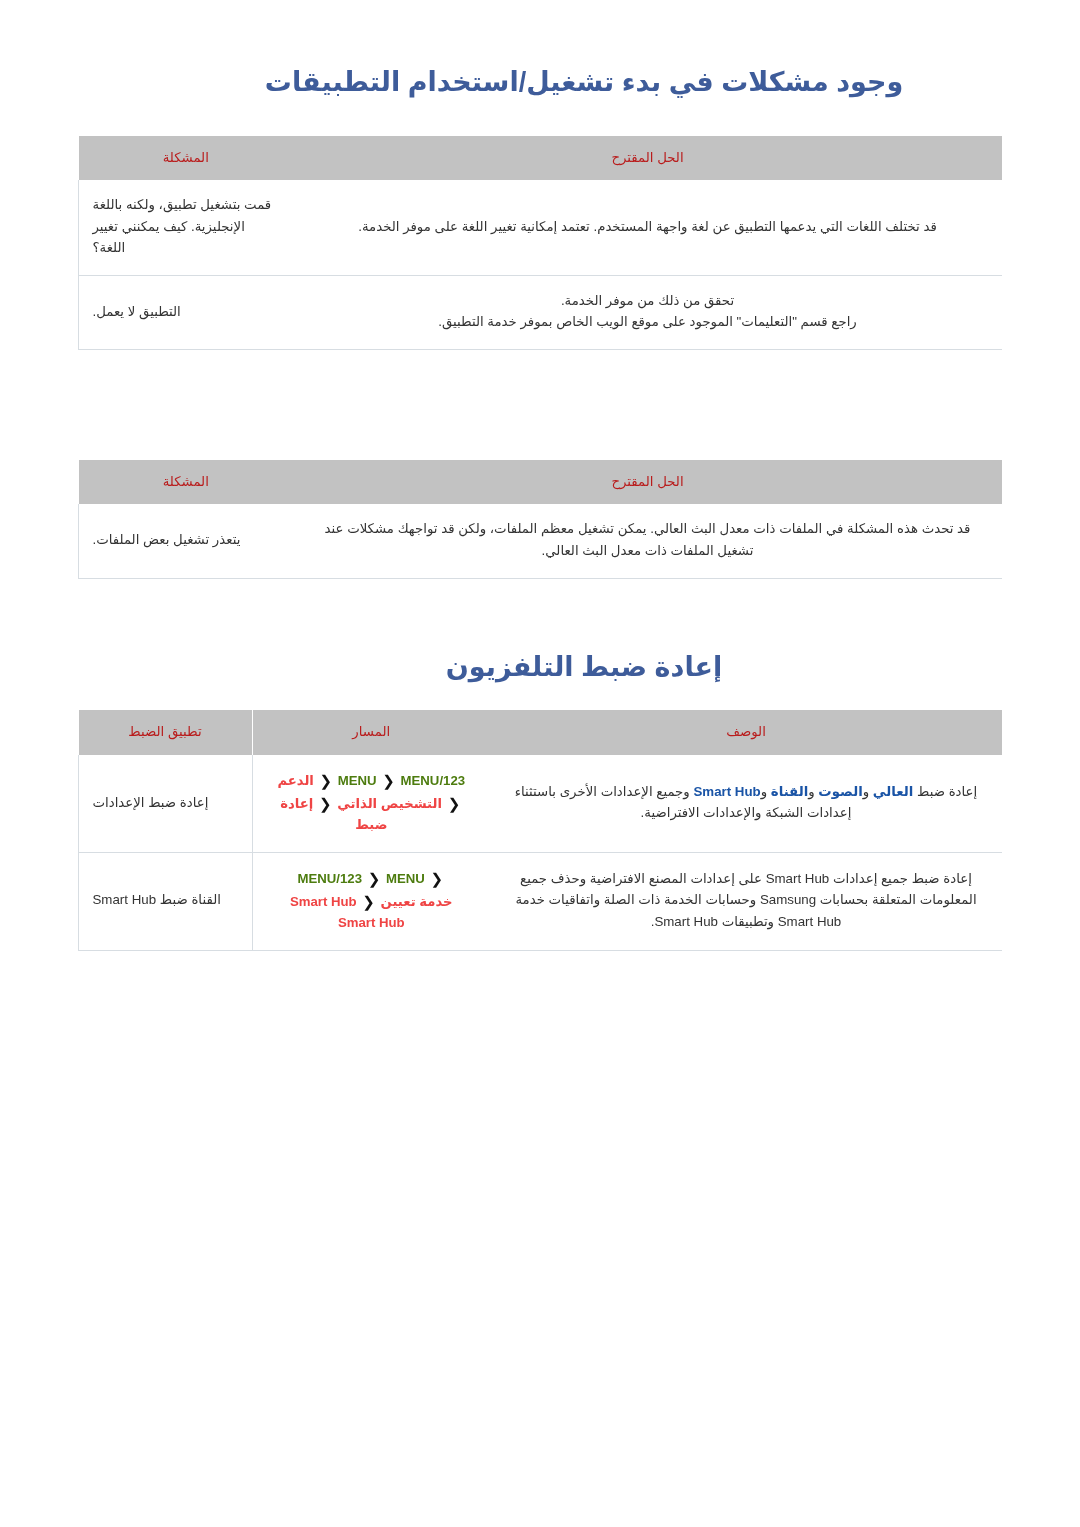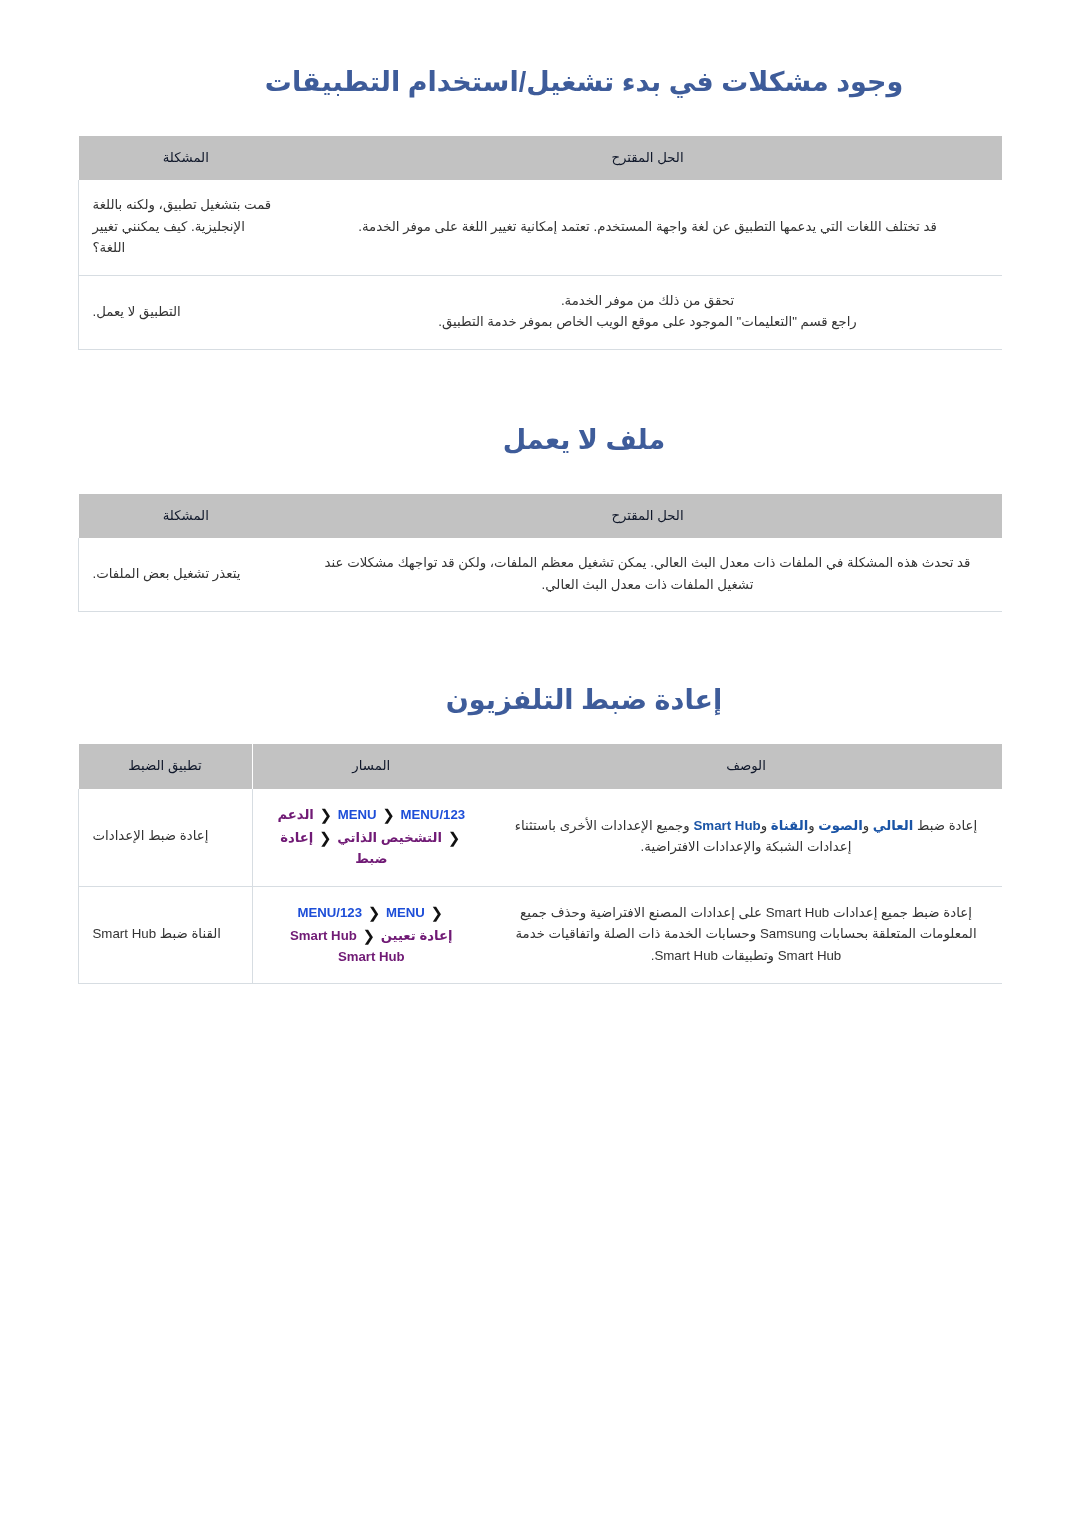--- a/index.html
+++ b/index.html
@@ -37,21 +37,21 @@
 
   table.doc-table {
     border-collapse: collapse;
     width: 924px;
     table-layout: fixed;
     font-size: 13.3px;
     line-height: 1.62;
   }
   table.doc-table th {
     background: #c2c2c2;
-    color: #0f172a;
+    color: #b91c1c;
     font-weight: normal;
     font-size: 13.3px;
     text-align: center;
     padding: 11px 10px 12px 10px;
     border: none;
     border-left: 1px solid #ffffff;
   }
   table.doc-table th:first-child { border-left: none; }
   table.doc-table td {
     border-bottom: 1px solid #d7dde2;
@@ -74,29 +74,29 @@
   .col-desc  { width: 512px; }
   .col-path  { width: 238px; }
   .col-reset { width: 174px; }
 
   .path-cell {
     text-align: center;
     line-height: 1.55;
     font-size: 13.2px;
   }
   .menu-key {
-    color: #1d4ed8;
+    color: #4d7c0f;
     font-weight: bold;
     font-family: "Liberation Sans", sans-serif;
     direction: ltr;
     unicode-bidi: embed;
     display: inline-block;
   }
   .menu-item {
-    color: #701a75;
+    color: #ef4444;
     font-weight: bold;
   }
   .chev {
     color: #111111;
     font-weight: bold;
     font-size: 15px;
     display: inline-block;
     transform: scaleX(1);
     padding: 0 2px;
     vertical-align: -1px;
@@ -142,21 +142,20 @@
             <div>راجع قسم "التعليمات" الموجود على موقع الويب الخاص بموفر خدمة التطبيق.</div>
           </td>
           <td class="cell-center">التطبيق لا يعمل.</td>
         </tr>
       </tbody>
     </table>
   </div>
 
   <div class="spacer-a"></div>
 
-  <h2 class="section-heading h-file">ملف لا يعمل</h2>
 
   <div class="spacer-d"></div>
 
   <div class="tbl-wrap">
     <table class="doc-table">
       <colgroup>
           <col class="col-sol">
           <col class="col-prob">
         </colgroup>
       <thead>
@@ -219,21 +218,21 @@
         <tr class="last-row">
           <td class="cell-sol">إعادة ضبط جميع إعدادات Smart Hub على إعدادات المصنع الافتراضية وحذف جميع المعلومات المتعلقة بحسابات Samsung وحسابات الخدمة ذات الصلة واتفاقيات خدمة Smart Hub وتطبيقات Smart Hub.</td>
           <td class="path-cell">
             <div>
               <span class="chev">❮</span>
               <span class="menu-key">MENU</span>
               <span class="chev">❮</span>
               <span class="menu-key">MENU/123</span>
             </div>
             <div>
-              <span class="menu-item">إعادة تعيين</span>
+              <span class="menu-item">خدمة تعيين</span>
               <span class="chev">❮</span>
               <span class="menu-item ltr-word">Smart Hub</span>
             </div>
             <div>
               <span class="menu-item ltr-word">Smart Hub</span>
             </div>
           </td>
           <td class="cell-center">القناة ضبط Smart Hub</td>
         </tr>
       </tbody>

